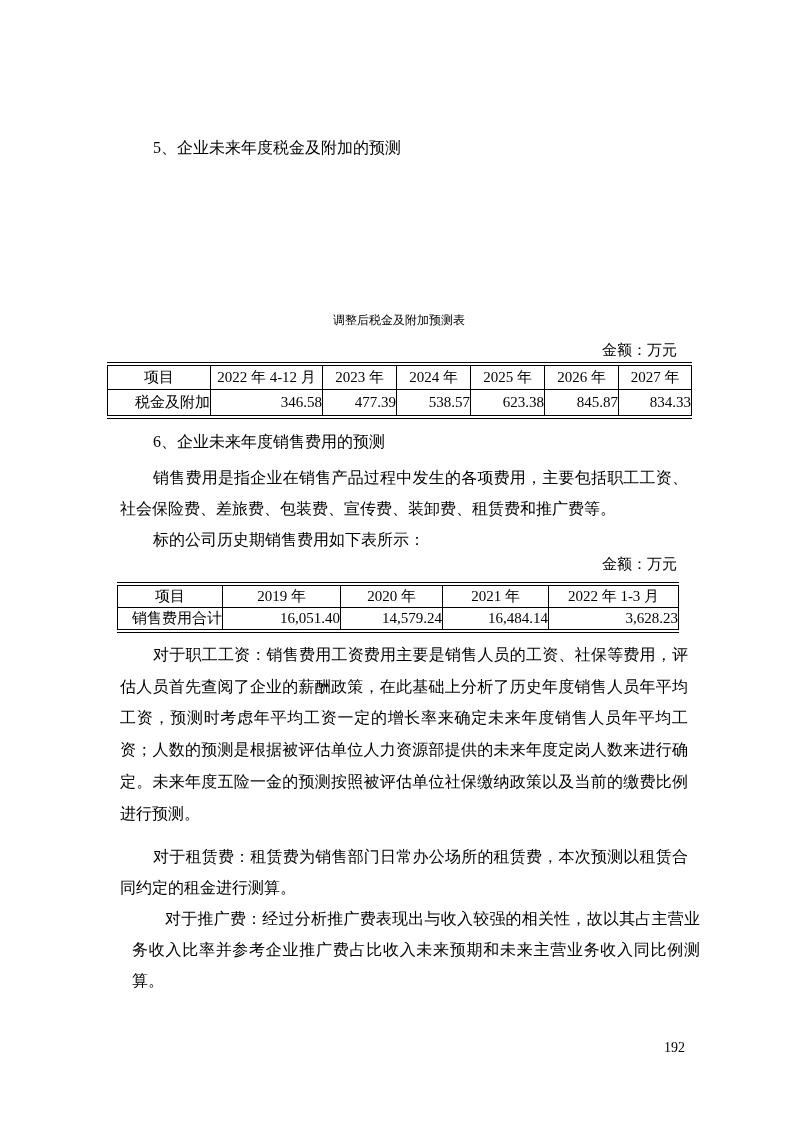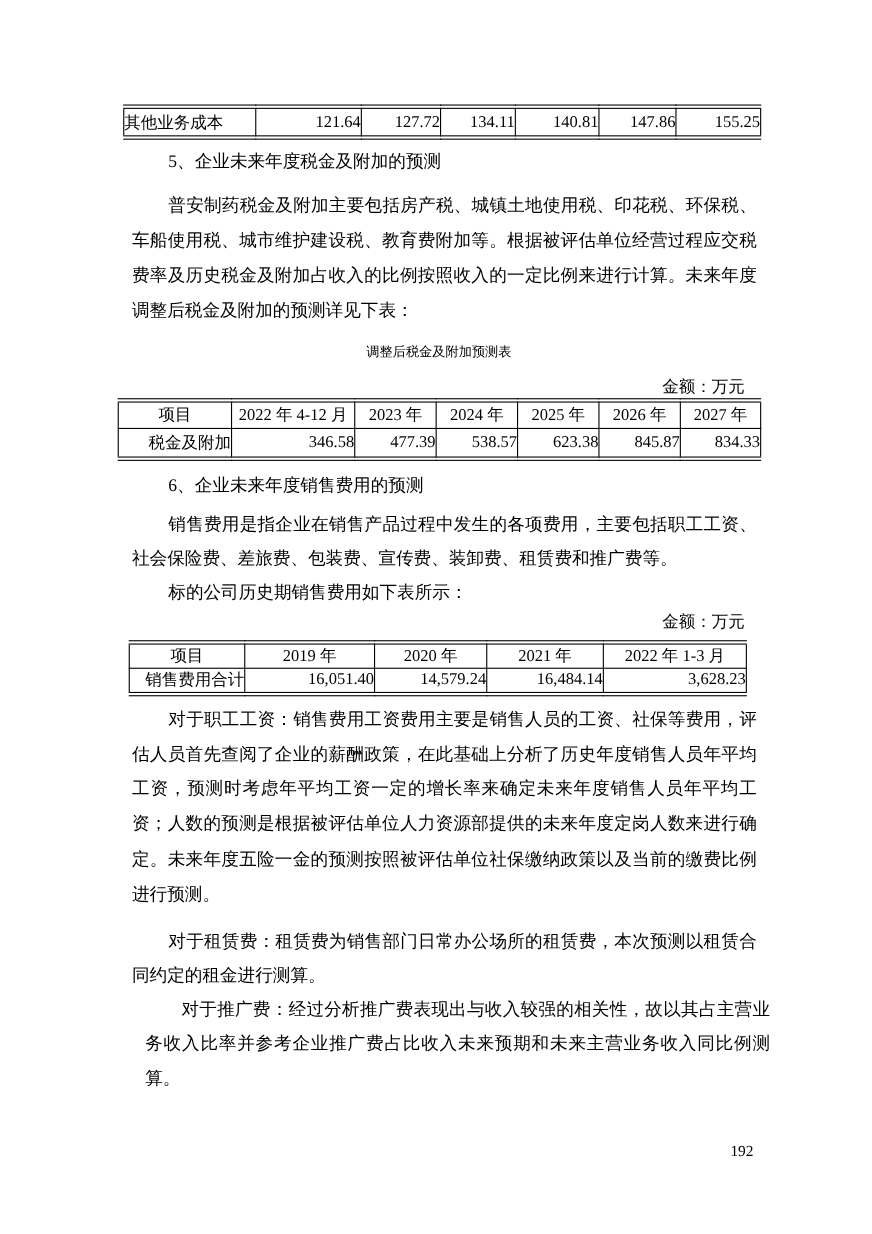--- a/index.html
+++ b/index.html
@@ -35,20 +35,21 @@
   .table-title {
     font-size: 12px;
     line-height: 17px;
     text-align: center;
   }
 
   .unit-label {
     font-size: 15px;
     line-height: 16px;
     white-space: nowrap;
+    font-family: Liberation Mono, monospace;
   }
 
   
   table.rpt {
     border-collapse: collapse;
     table-layout: fixed;
     border-top: 4px double #000;
     border-bottom: 4px double #000;
   }
   table.rpt td {
@@ -87,46 +88,23 @@
   #para-4         { left:120px; top:841px; width:568px; line-height:31px; }
   #para-5         { left:132px; top:904px; width:568px; line-height:30.8px; }
 
   #page-number    { left:664px; top:1040px; font-size:14px; line-height:15px; }
 </style>
 </head>
 <body>
 
 <div class="page">
 
-  <table class="rpt abs" id="partial-table">
-    <colgroup>
-      <col style="width:120px">
-        <col style="width:96px">
-        <col style="width:72px">
-      <col style="width:68px">
-        <col style="width:76px">
-        <col style="width:70px">
-        <col style="width:77px">
-    </colgroup>
-    <tbody>
-        <tr>
-      <td class="lbl-wide">其他业务成本</td>
-      <td class="val">121.64</td>
-      <td class="val">127.72</td>
-      <td class="val">134.11</td>
-      <td class="val">140.81</td>
-      <td class="val">147.86</td>
-      <td class="val">155.25</td>
-    </tr>
-  </tbody>
-    </table>
 
   <div class="heading abs" id="heading-5">5、企业未来年度税金及附加的预测</div>
 
-  <div class="para indent abs" id="para-1">普安制药税金及附加主要包括房产税、城镇土地使用税、印花税、环保税、车船使用税、城市维护建设税、教育费附加等。根据被评估单位经营过程应交税费率及历史税金及附加占收入的比例按照收入的一定比例来进行计算。未来年度调整后税金及附加的预测详见下表：</div>
 
   <div class="table-title abs" id="table-title-1">调整后税金及附加预测表</div>
 
   <div class="unit-label abs" id="unit-1">金额：万元</div>
 
   <table class="rpt abs" id="table-1">
     <colgroup>
       <col style="width:103px">
         <col style="width:112px">
         <col style="width:74px">

